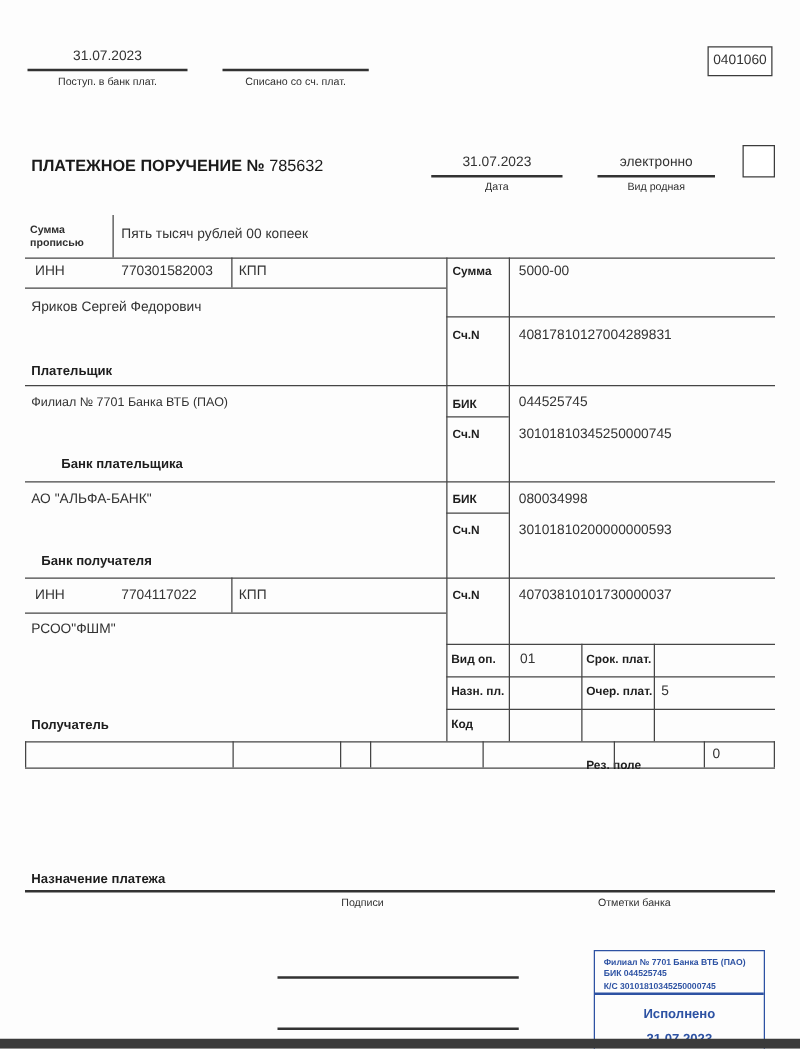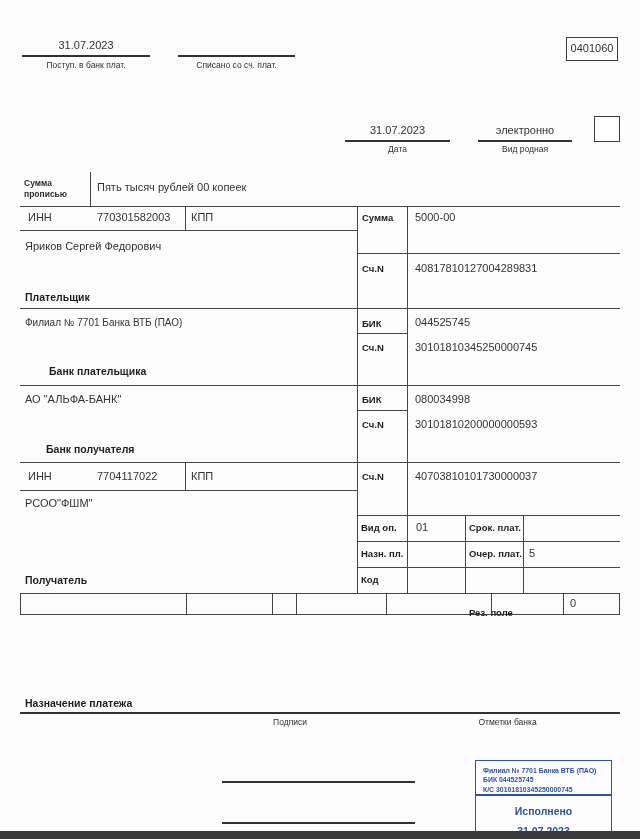--- a/index.html
+++ b/index.html
@@ -26,20 +26,24 @@
   <div class="hl2" style="left:22px; top:55px; width:128px;"></div>
   <div class="lbl-sm ctr" style="left:22px; top:60px; width:128px;">Поступ. в банк плат.</div>
 
   <div class="hl2" style="left:178px; top:55px; width:117px;"></div>
   <div class="lbl-sm ctr" style="left:178px; top:60px; width:117px;">Списано со сч. плат.</div>
 
   <div style="position:absolute; left:566px; top:37px; width:50px; height:22px; border:1.5px solid #3c3c3c; background:#fff;">
     <div class="val ctr" style="left:0; top:4px; width:50px;">0401060</div>
   </div>
 
+  <div class="title" style="left:25px; top:125px;">
+    <span style="font-weight:bold;">ПЛАТЕЖНОЕ ПОРУЧЕНИЕ №</span>
+    <span>785632</span>
+  </div>
   <div class="val ctr" style="left:345px; top:124px; width:105px;">31.07.2023</div>
   <div class="hl2" style="left:345px; top:140px; width:105px;"></div>
   <div class="lbl-sm ctr" style="left:345px; top:144px; width:105px;">Дата</div>
 
   <div class="val ctr" style="left:478px; top:124px; width:94px;">электронно</div>
   <div class="hl2" style="left:478px; top:140px; width:94px;"></div>
   <div class="lbl-sm ctr" style="left:478px; top:144px; width:94px;">Вид родная</div>
 
   <div style="position:absolute; left:594px; top:116px; width:24px; height:24px; border:1.5px solid #3c3c3c; background:#fff;"></div>
 
@@ -84,21 +88,21 @@
   <div class="val" style="left:415px; top:316px;">044525745</div>
   <div class="cell-lbl" style="left:362px; top:342px;">Сч.N</div>
   <div class="val" style="left:415px; top:341px;">30101810345250000745</div>
   <div class="lbl-bold" style="left:25px; top:365px;margin-left:24px;">Банк плательщика</div>
 
   <div class="val" style="left:25px; top:393px;">АО "АЛЬФА-БАНК"</div>
   <div class="cell-lbl" style="left:362px; top:394px;">БИК</div>
   <div class="val" style="left:415px; top:393px;">080034998</div>
   <div class="cell-lbl" style="left:362px; top:419px;">Сч.N</div>
   <div class="val" style="left:415px; top:418px;">30101810200000000593</div>
-  <div class="lbl-bold" style="left:25px; top:443px;padding-left:21px;">Банк получателя</div>
+  <div class="lbl-bold" style="left:12px; top:443px;padding-left:21px;">Банк получателя</div>
 
   <div class="val" style="left:28px; top:470px;">ИНН</div>
   <div class="val" style="left:97px; top:470px;">7704117022</div>
   <div class="val" style="left:191px; top:470px;">КПП</div>
   <div class="cell-lbl" style="left:362px; top:471px;">Сч.N</div>
   <div class="val" style="left:415px; top:470px;">40703810101730000037</div>
   <div class="val" style="left:25px; top:497px;">РСОО"ФШМ"</div>
   <div class="lbl-bold" style="left:25px; top:574px;">Получатель</div>
 
   <div class="cell-lbl" style="left:361px; top:522px;">Вид оп.</div>

